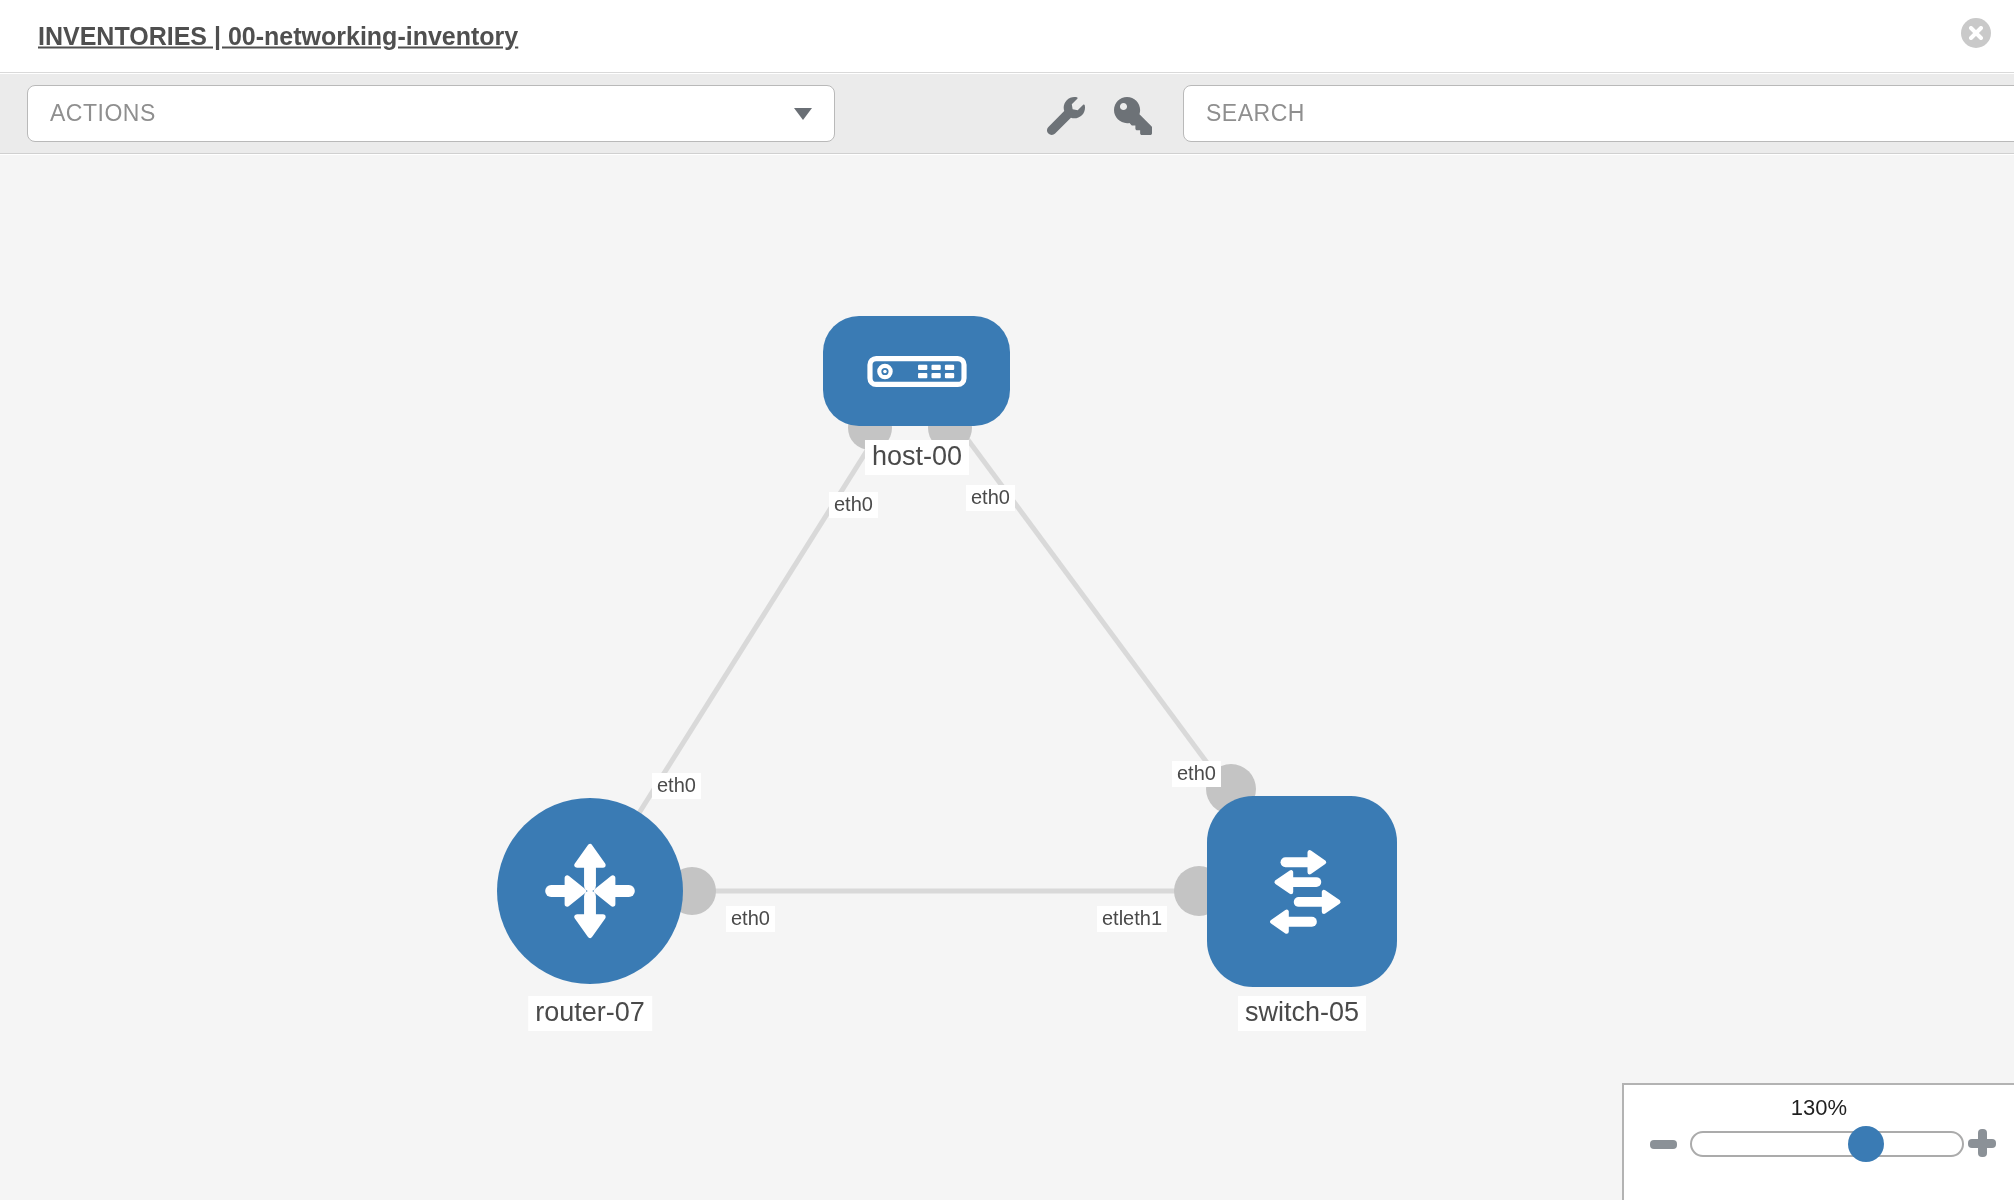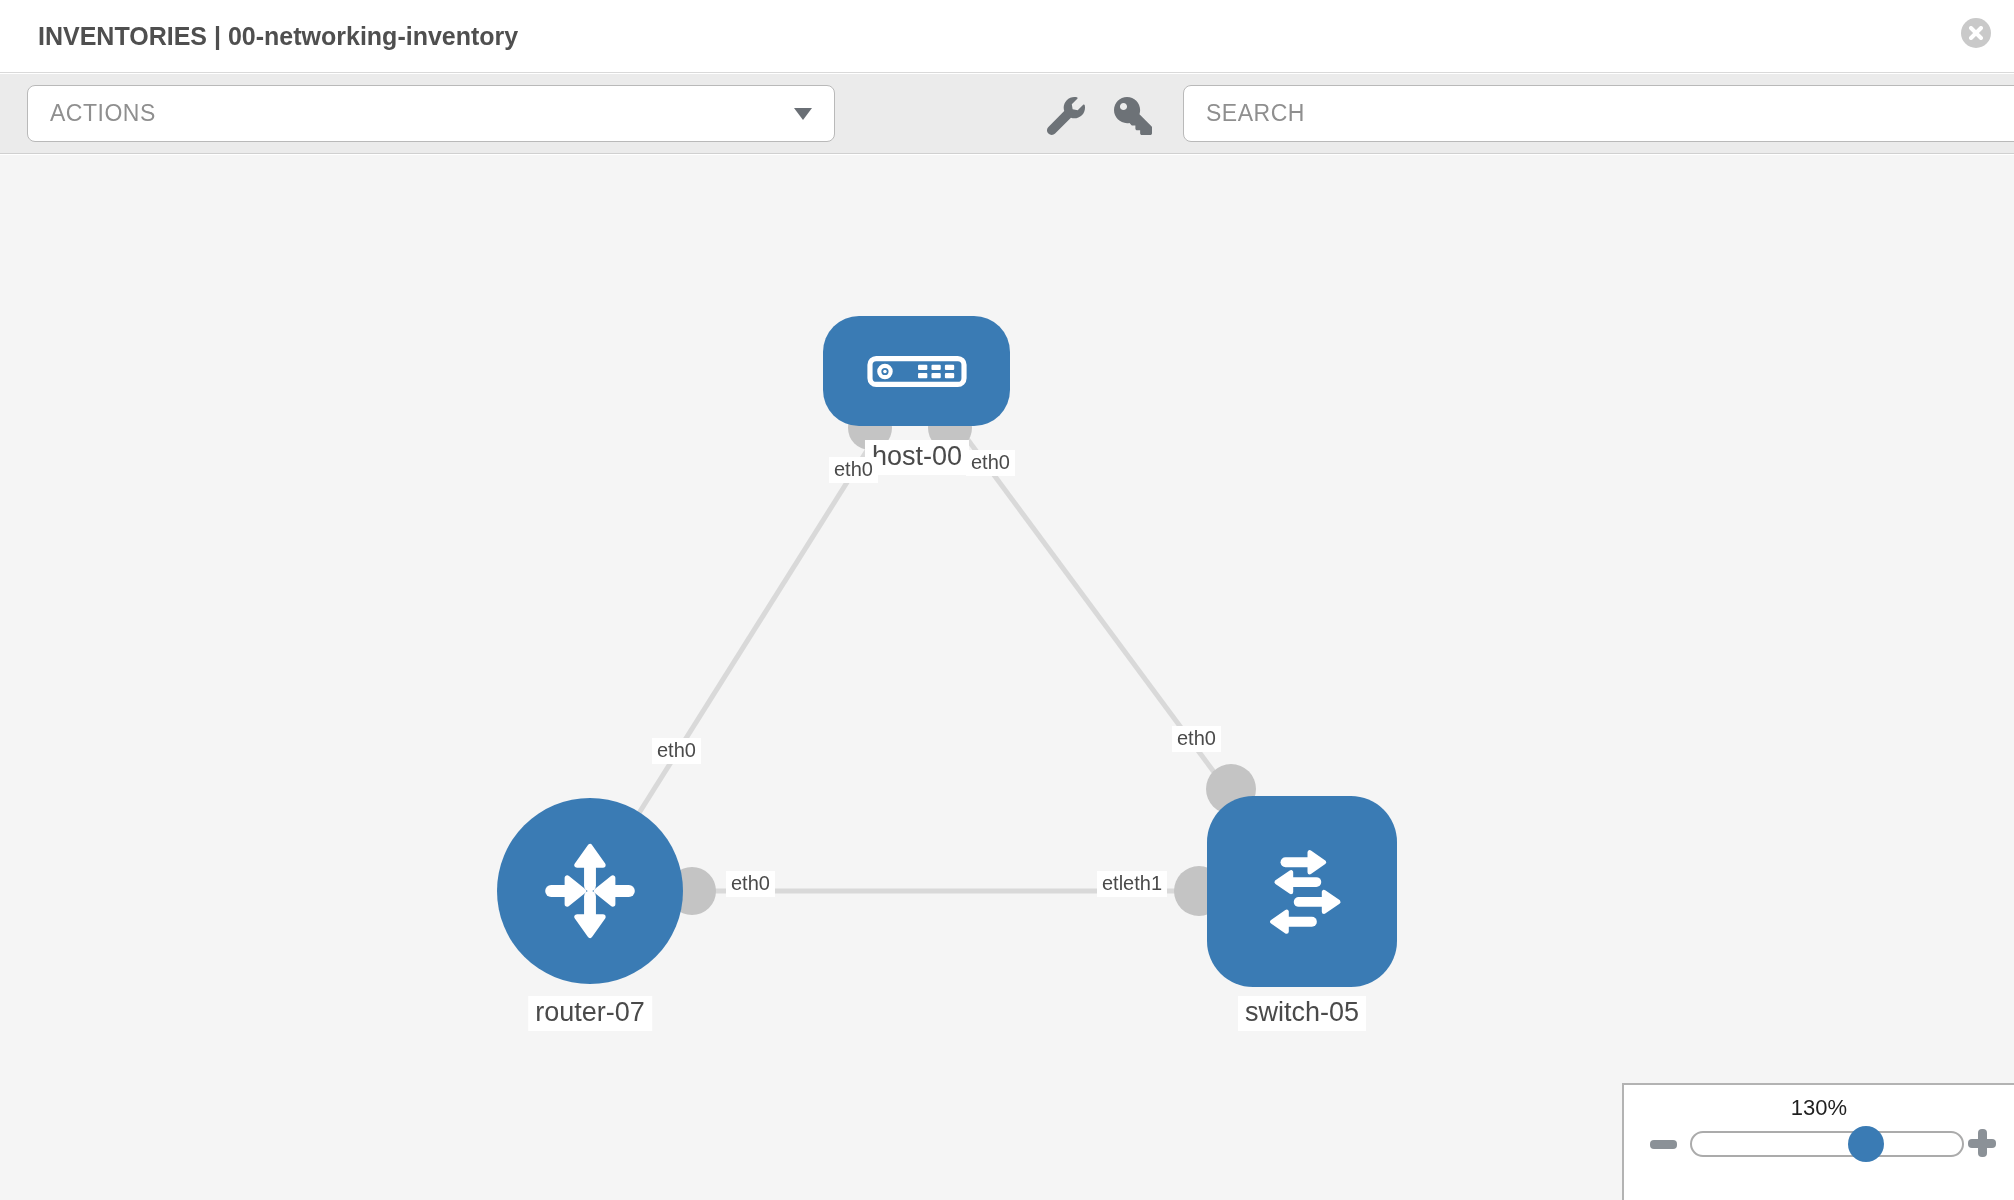--- a/index.html
+++ b/index.html
@@ -13,21 +13,21 @@
     --icon-gray:#6d7277;
     --border-gray:#b9b9b9;
   }
   html,body{margin:0;padding:0;}
   body{
     width:2014px;height:1200px;position:relative;overflow:hidden;
     background:#ffffff;font-family:"Liberation Sans", sans-serif;
   }
   
   .topbar{position:absolute;left:0;top:0;width:100%;height:73px;background:#fff;border-bottom:1px solid #d9d9d9;box-sizing:border-box;}
-  .page-title{position:absolute;left:38px;top:50%;transform:translateY(-50%);font-size:25px;font-weight:700;color:#4f4f4f;white-space:nowrap;}
+  .page-title{position:absolute;left:38px;top:50%;transform:translateY(-50%);font-size:25px;font-weight:700;color:#4f4f4f;white-space:nowrap;text-decoration:underline;}
   .close-btn{position:absolute;right:23px;top:18px;width:30px;height:30px;border-radius:50%;background:#c9c9c9;display:flex;align-items:center;justify-content:center;cursor:pointer;}
   
   .toolbar{position:absolute;left:0;top:74px;width:100%;height:80px;background:var(--toolbar-bg);border-bottom:1px solid #d0d0d0;box-sizing:border-box;}
   .select-box{position:absolute;top:11px;height:57px;background:#fff;border:1px solid var(--border-gray);border-radius:8px;box-sizing:border-box;display:flex;align-items:center;justify-content:space-between;padding:0 22px;cursor:pointer;gap:20px;}
   .actions-box{left:27px;width:808px;}
   .search-box{left:1183px;width:902px;}
   .select-label{color:var(--muted-gray);font-size:23px;letter-spacing:0.5px;}
   .caret{width:0;height:0;border-left:9px solid transparent;border-right:9px solid transparent;border-top:12px solid #6a6f75;}
   .tool-icon{position:absolute;top:23px;width:38px;height:38px;cursor:pointer;}
   .wrench-btn{left:1047px;}
@@ -35,21 +35,21 @@
   .key-btn svg{transform:scaleX(-1);}
   
   .canvas{position:absolute;left:0;top:155px;width:2014px;height:1045px;background:var(--canvas-bg);}
   .graph-svg{position:absolute;left:0;top:0;}
   .node{position:absolute;background:var(--node-blue);display:flex;align-items:center;justify-content:center;cursor:pointer;}
   .node-host{left:823px;top:161px;width:187px;height:110px;border-radius:36px;}
   .node-router{left:497px;top:643px;width:186px;height:186px;border-radius:50%;}
   .node-switch{left:1207px;top:641px;width:190px;height:191px;border-radius:46px;}
   .lbl{position:absolute;background:#ffffff;color:var(--label-color);white-space:nowrap;}
   .node-label{font-size:27px;padding:1px 7px 3px;transform:translateX(-50%);}
-  .if-label{font-size:20px;padding:1px 5px 2px;}
+  .if-label{font-size:20px;padding:1px 5px 2px;margin-top:35px;}
   
   .zoom-panel{position:absolute;left:1622px;top:928px;width:392px;height:117px;background:#fff;border-left:2px solid #b3b3b3;border-top:2px solid #b3b3b3;box-sizing:border-box;}
   .zoom-percent{position:absolute;left:0;top:10px;width:100%;text-align:center;font-size:22px;color:#1f1f1f;}
   .zoom-minus{position:absolute;left:26px;top:55px;width:27px;height:9px;background:#8b9197;border-radius:4px;cursor:pointer;}
   .zoom-track{position:absolute;left:66px;top:46px;width:270px;height:22px;background:#fff;border:2px solid #ababab;border-radius:14px;cursor:pointer;}
   .zoom-thumb{position:absolute;left:156px;top:-7px;width:36px;height:36px;border-radius:50%;background:var(--node-blue);cursor:grab;}
   .zoom-plus{position:absolute;right:18px;top:44px;width:28px;height:28px;cursor:pointer;}
   .zoom-plus::before{content:"";position:absolute;left:0;top:10px;width:28px;height:9px;background:#8b9197;border-radius:4px;}
   .zoom-plus::after{content:"";position:absolute;left:10px;top:0;width:9px;height:28px;background:#8b9197;border-radius:4px;}
 </style>

